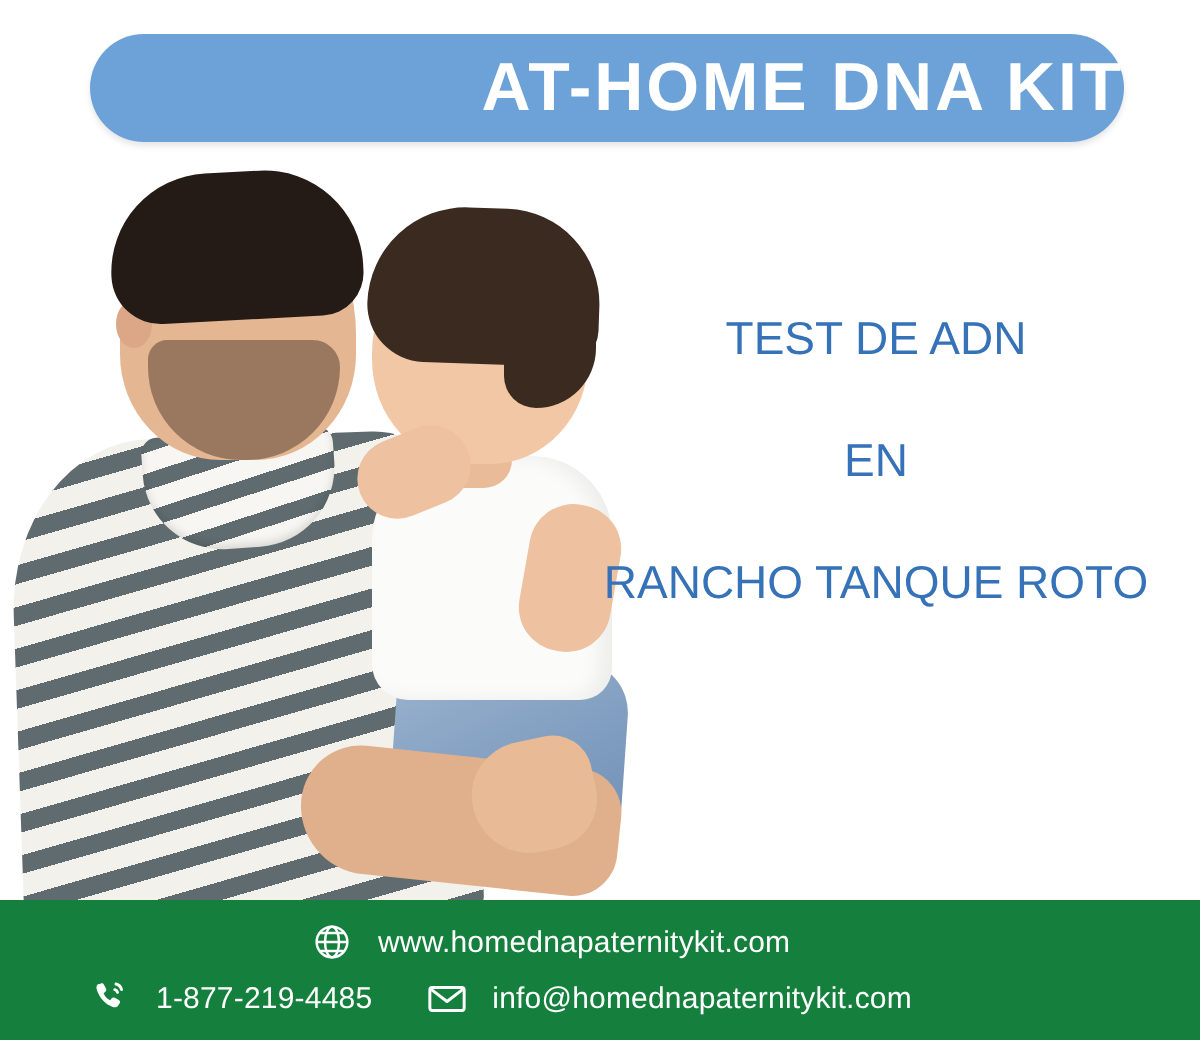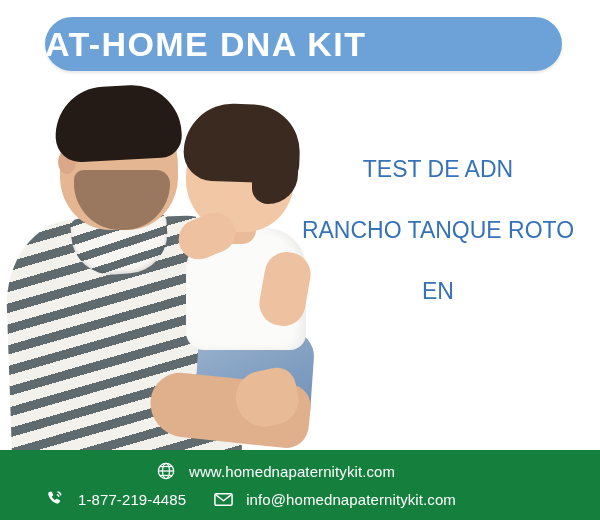--- a/index.html
+++ b/index.html
@@ -25,21 +25,21 @@
   .header-pill {
     position: absolute;
     left: 45px;
     top: 17px;
     width: 517px;
     height: 54px;
     background: #6da2d8;
     border-radius: 27px;
     display: flex;
     align-items: center;
-    justify-content: flex-start;
+    justify-content: flex-end;
     box-shadow: 0 2px 3px rgba(0,0,0,0.10);
   }
   .header-title {
     color: #ffffff;
     font-size: 34px;
     font-weight: bold;
     letter-spacing: 1.4px;
     line-height: 1;
     white-space: nowrap;
   }
@@ -295,22 +295,22 @@
     <div class="ph-layer kid-head"></div>
     <div class="ph-layer kid-hair"></div>
     <div class="ph-layer kid-hair-side"></div>
     <div class="ph-layer kid-arm2"></div>
     <div class="ph-layer man-arm"></div>
     <div class="ph-layer man-hand"></div>
   </div>
 
   <div class="headline">
     <div class="headline-line">TEST DE ADN</div>
+    <div class="headline-line">EN</div>
     <div class="headline-line">RANCHO TANQUE ROTO</div>
-    <div class="headline-line">EN</div>
   </div>
 
   <div class="footer">
 
     <div class="footer-row footer-row-1">
       <div class="contact-item">
         <span class="contact-icon">
           <svg width="20" height="20" viewBox="0 0 24 24" fill="none" stroke="#ffffff" stroke-width="1.5">
             <circle cx="12" cy="12" r="9.2"></circle>
             <ellipse cx="12" cy="12" rx="4.2" ry="9.2"></ellipse>

